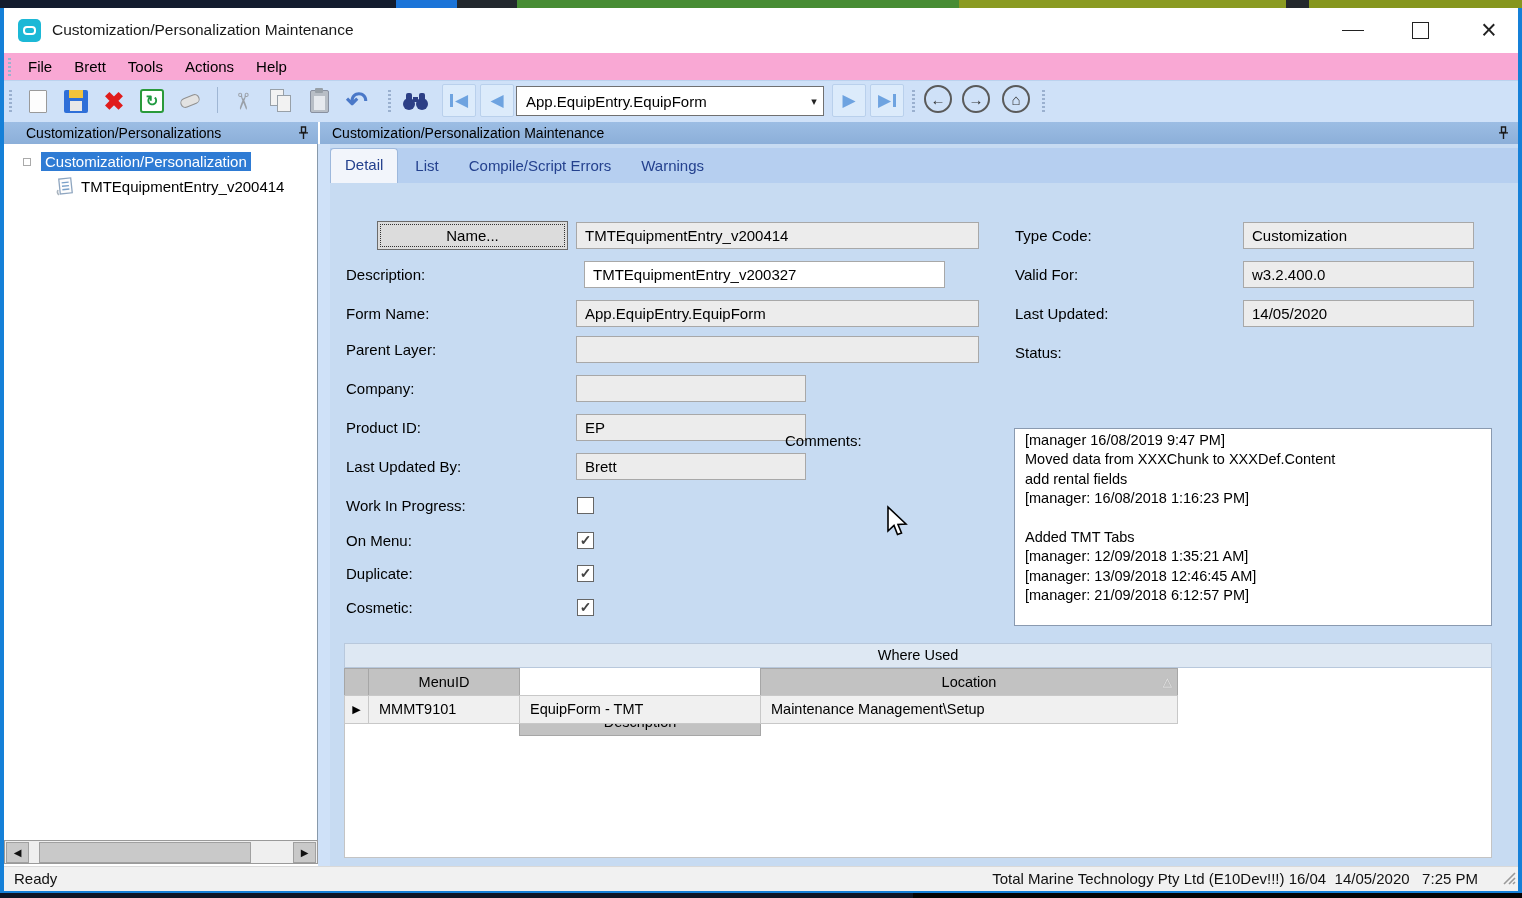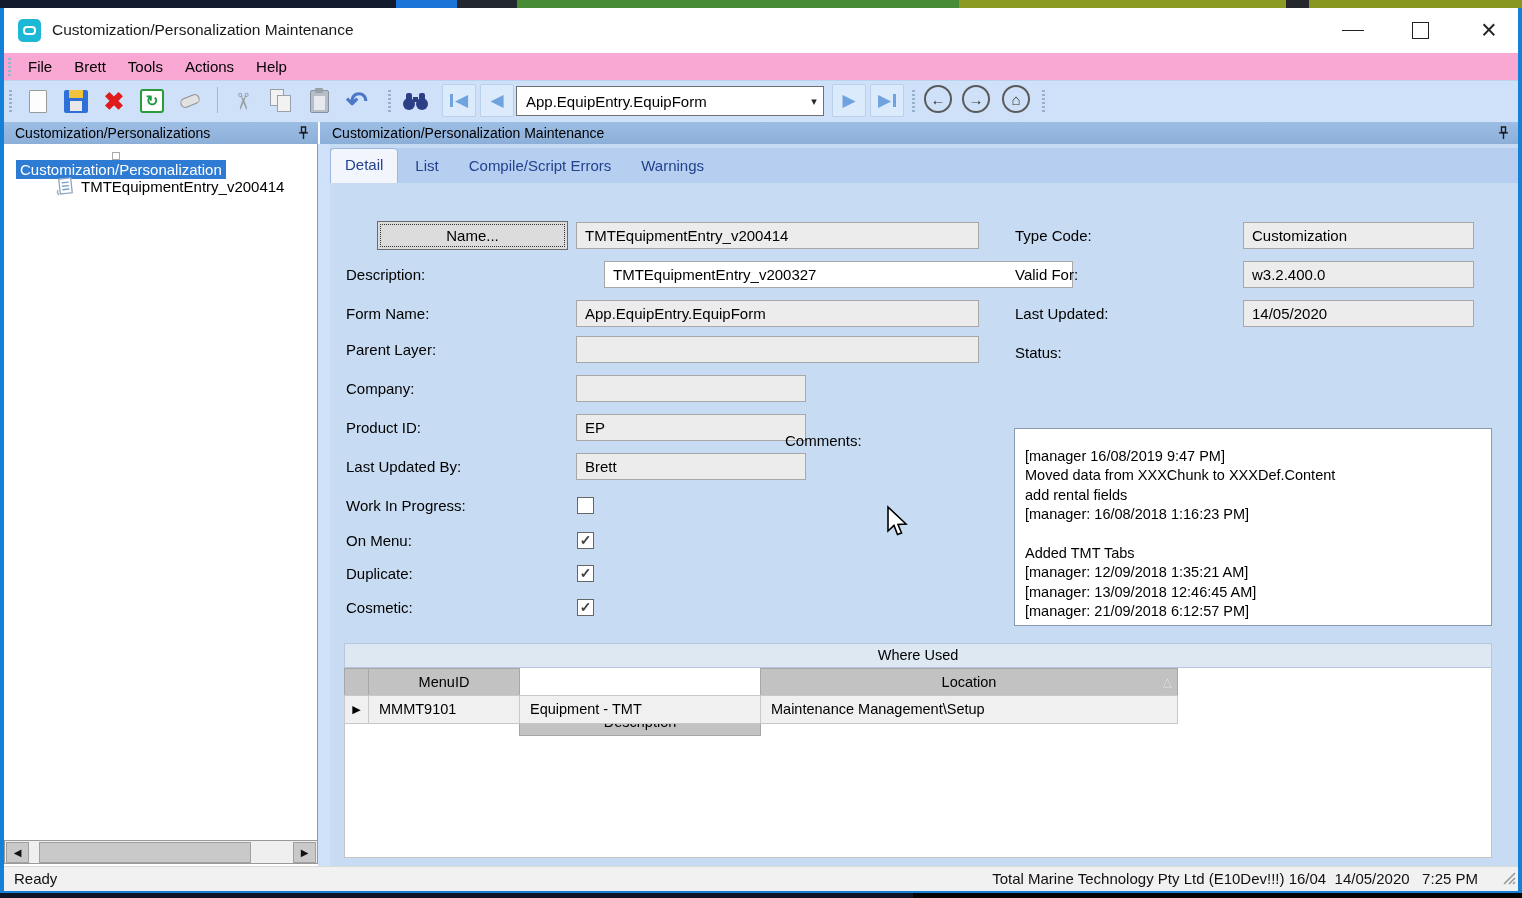--- a/index.html
+++ b/index.html
@@ -56,48 +56,48 @@
   .navbtn { position:absolute; top:3px; width:34px; height:33px; background:#dcebfb; border:1px solid #b9d0ec; border-radius:2px; display:flex; align-items:center; justify-content:center; gap:2px; }
   .navbtn .tri { font-size:17px; color:#6ea3e0; line-height:1; }
   .navbtn .bar { width:3px; height:13px; background:#6ea3e0; display:block; }
   .combo { position:absolute; left:512px; top:5px; width:308px; height:30px; background:#fff; border:1px solid #707070; display:flex; align-items:center; }
   .combo-value { flex:1; padding-left:9px; font-size:15px; color:#000; white-space:nowrap; overflow:hidden; }
   .combo-arrow { width:18px; height:100%; display:flex; align-items:center; justify-content:center; font-size:11px; color:#222; }
   .circlebtn { position:absolute; top:4px; width:28px; height:28px; border:2px solid #5a5a5a; border-radius:50%; display:flex; align-items:center; justify-content:center; font-size:15px; font-weight:bold; color:#333; }
 
   
   .panel-header { top:122px; height:22px; background:linear-gradient(180deg,#9cbde4,#8cafd9); font-size:14px; color:#000; display:flex; align-items:center; }
-  .ph-left { left:4px; width:314px; padding-left:11px; }
+  .ph-left { left:4px; width:314px; padding-left:22px; }
   .ph-right { left:320px; width:1198px; padding-left:12px; }
   .pin { position:absolute; right:9px; top:4px; }
 
   
   .tree-panel { left:4px; top:144px; width:314px; height:696px; background:#fff; border-right:1px solid #8899aa; }
-  .tree-root-row { position:absolute; left:12px; top:8px; display:flex; align-items:center;flex-direction:column; }
+  .tree-root-row { position:absolute; left:18px; top:8px; display:flex; align-items:center; }
   .expand-box { width:8px; height:8px; border:1px solid #aaa; background:#fff; margin-left:1px; margin-right:10px; }
   .tree-root-label { background:#2e7bd4; color:#fff; font-size:15px; padding:1px 4px; }
   .tree-child-row { position:absolute; left:52px; top:33px; display:flex; align-items:center; gap:8px; }
   .tree-child-label { font-size:15px; color:#000; }
   .hscroll { left:4px; top:840px; width:314px; height:24px; background:#efefef; border:1px solid #9a9a9a; }
   .hs-btn { position:absolute; top:1px; width:23px; height:21px; background:#c9c9c9; border:1px solid #a0a0a0; display:flex; align-items:center; justify-content:center; font-size:10px; color:#111; }
   .hs-thumb { position:absolute; left:34px; top:1px; width:212px; height:21px; background:#c9c9c9; border:1px solid #a0a0a0; }
   .splitter { left:318px; top:144px; width:12px; height:722px; background:#cfe1f8; }
 
   
   .main-bg { left:330px; top:144px; width:1188px; height:722px; background:#c7dbf2; }
   .tabstrip { left:330px; top:148px; width:1188px; height:35px; background:#b6cff0; display:flex; align-items:flex-end; }
   .tab { font-size:15px; color:#24418e; padding:0 15px 9px; }
   .tab.active { background:#f2f5fb; border:1px solid #9db8dc; border-bottom:none; border-radius:4px 4px 0 0; padding:7px 14px 10px; margin-right:2px; }
 
   .flabel { position:absolute; width:220px; font-size:15px; color:#000; line-height:28px; }
   .field { position:absolute; height:27px; background:#ececec; border:1px solid #a8a8a8; font-size:15px; color:#000; line-height:25px; padding-left:8px; white-space:nowrap; overflow:hidden; }
   .field.editable { background:#fff; }
   .name-btn { position:absolute; left:377px; top:221px; width:191px; height:29px; background:#dcdcdc; border:1px solid #6b6b6b; outline:1px dotted #333; outline-offset:-4px; font-size:15px; color:#000; text-align:center; line-height:27px; font-family:"Liberation Sans",sans-serif; }
   .checkbox { position:absolute; left:577px; width:17px; height:17px; background:#fff; border:1px solid #666; font-size:14px; font-weight:bold; color:#444; text-align:center; line-height:15px; }
-  .comments-box { position:absolute; left:1014px; top:428px; width:478px; height:198px; background:#fff; border:1px solid #8a9ab0; padding:18px 10px; font-size:14.5px; line-height:19.4px; color:#000; white-space:pre-wrap; overflow:hidden; }
+  .comments-box { position:absolute; left:1014px; top:428px; width:478px; height:198px; background:#fff; border:1px solid #8a9ab0; padding:2px 10px; font-size:14.5px; line-height:19.4px; color:#000; white-space:pre-wrap; overflow:hidden; }
 
   
   .wu-caption { position:absolute; left:344px; top:643px; width:1148px; height:25px; background:#dee8f3; border:1px solid #b8c8dc; text-align:center; font-size:14.5px; color:#000; line-height:23px; }
   .wu-area { position:absolute; left:344px; top:668px; width:1148px; height:190px; background:#fff; border:1px solid #c4c4c4; border-top:none; }
   .wu-hcell { position:absolute; top:0; height:28px; background:#c2c2c2; border:1px solid #a6a6a6; text-align:center; font-size:14.5px; color:#000; line-height:26px; }
   .wu-cell { position:absolute; top:27px; height:29px; background:#f0f0f0; border:1px solid #c8c8c8; font-size:14.5px; color:#000; line-height:27px; padding-left:10px; white-space:nowrap; overflow:hidden; }
   .wu-sort { position:absolute; right:5px; top:0; font-size:12px; color:#e9e9e9; text-shadow:0 0 1px #9a9a9a; }
   .row-marker { text-align:center; padding-left:0 !important; font-size:11px; }
 
   
@@ -275,21 +275,21 @@
     <span class="hs-btn" style="right:1px;">
         <span>▶</span>
       </span>
   </div>
   <div class="abs splitter"></div>
 
   <button class="name-btn">Name...</button>
   <div class="field" style="left:576px; top:222px; width:403px;">TMTEquipmentEntry_v200414</div>
 
   <span class="flabel" style="left:346px; top:261px;">Description:</span>
-  <div class="field editable" style="left:604px; top:261px; width:469px;">TMTEquipmentEntry_v200327</div>
+  <div class="field editable" style="left:584px; top:261px; width:361px;">TMTEquipmentEntry_v200327</div>
 
   <span class="flabel" style="left:346px; top:300px;">Form Name:</span>
   <div class="field" style="left:576px; top:300px; width:403px;">App.EquipEntry.EquipForm</div>
 
   <span class="flabel" style="left:346px; top:336px;">Parent Layer:</span>
   <div class="field" style="left:576px; top:336px; width:403px;"></div>
 
   <span class="flabel" style="left:346px; top:375px;">Company:</span>
   <div class="field" style="left:576px; top:375px; width:230px;"></div>
 
@@ -337,21 +337,21 @@
   <div class="wu-area"></div>
   <div class="wu-hcell" style="left:344px; top:668px; width:25px;"></div>
   <div class="wu-hcell" style="left:368px; top:668px; width:152px;">MenuID</div>
   <div class="wu-hcell" style="left:519px; top:708px; width:242px;">Description</div>
   <div class="wu-hcell" style="left:760px; top:668px; width:418px;">
     <span>Location</span>
     <span class="wu-sort">△</span>
   </div>
   <div class="wu-cell row-marker" style="left:344px; top:695px; width:25px;">▶</div>
   <div class="wu-cell" style="left:368px; top:695px; width:152px;">MMMT9101</div>
-  <div class="wu-cell" style="left:519px; top:695px; width:242px;">Equipment - TMT</div>
+  <div class="wu-cell" style="left:519px; top:695px; width:242px;">EquipForm - TMT</div>
   <div class="wu-cell" style="left:760px; top:695px; width:418px;">Maintenance Management\Setup</div>
 
   <div class="abs statusbar">
     <span class="status-left">Ready</span>
     <span class="status-right">Total Marine Technology Pty Ltd (E10Dev!!!) 16/04  14/05/2020   7:25 PM</span>
     <span class="resize-grip">
       <svg width="16" height="16">
           <path d="M15 4 L4 15 M15 9 L9 15 M15 13 L13 15" stroke="#9a9a9a" stroke-width="1.6" fill="none"></path>
         </svg>
     </span>

